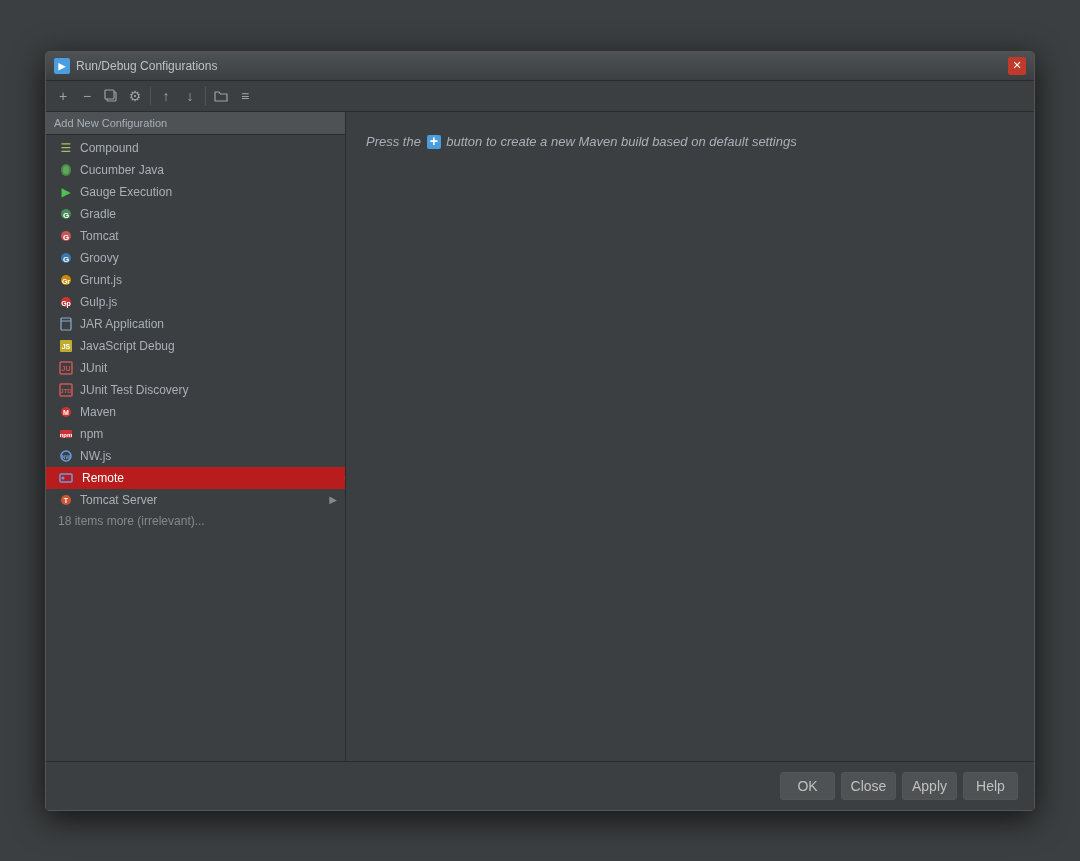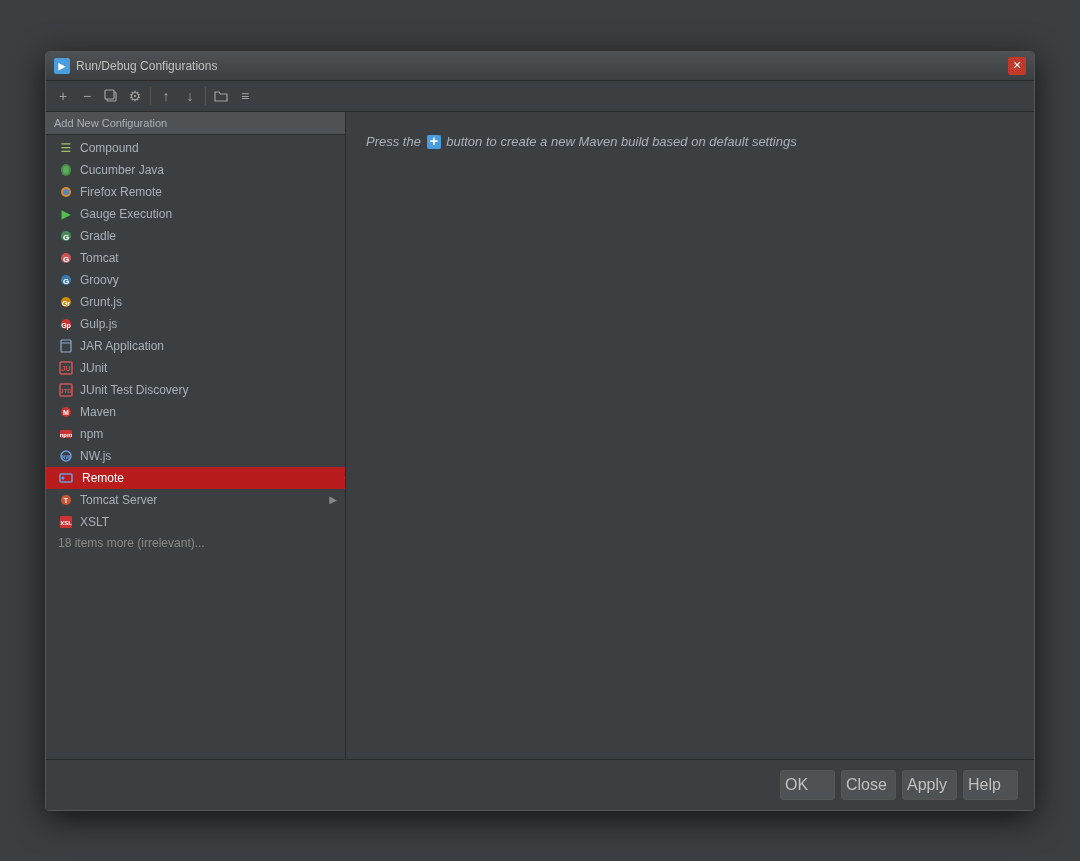--- a/index.html
+++ b/index.html
@@ -219,23 +219,23 @@
       align-items: center;
     }
 
     .btn {
       padding: 5px 4px;
       border: 1px solid #555;
       border-radius: 3px;
       background: #4e5254;
       color: #c0c0c0;
       cursor: pointer;
-      font-size: 16px;
+      font-size: 14px;
       min-width: 55px;
-      text-align: left;
+      text-align: center;
     }
 
     .btn:disabled {
       color: #666;
       cursor: default;
     }
 
     
     .icon-compound { color: #a0c060; }
     .icon-cucumber { color: #6aaf6a; }
@@ -306,29 +306,20 @@
         <div class="list-item">
           <span class="list-item-icon icon-cucumber">
             <svg width="14" height="14" viewBox="0 0 14 14">
               <ellipse cx="7" cy="7" rx="5" ry="6" fill="#4a8a4a"></ellipse>
               <ellipse cx="7" cy="7" rx="3" ry="4" fill="#5aaa5a"></ellipse>
             </svg>
           </span>
           <span class="list-item-label">Cucumber Java</span>
         </div>
 
-        <div class="list-item">
-          <span class="list-item-icon icon-firefox">
-            <svg width="14" height="14" viewBox="0 0 14 14">
-              <circle cx="7" cy="7" r="5" fill="#e08830"></circle>
-              <circle cx="7" cy="7" r="3" fill="#4a8ac0"></circle>
-            </svg>
-          </span>
-          <span class="list-item-label">Firefox Remote</span>
-        </div>
 
         <div class="list-item">
           <span class="list-item-icon icon-gauge">▶</span>
           <span class="list-item-label">Gauge Execution</span>
         </div>
 
         <div class="list-item">
           <span class="list-item-icon icon-gradle">
             <svg width="14" height="14" viewBox="0 0 14 14">
               <circle cx="7" cy="7" r="5" fill="#4a8a5a"></circle>
@@ -381,20 +372,29 @@
         <div class="list-item">
           <span class="list-item-icon icon-jar">
             <svg width="14" height="14" viewBox="0 0 14 14">
               <rect x="2" y="1" width="10" height="12" rx="1" fill="none" stroke="#88aacc" stroke-width="1.2"></rect>
               <line x1="2" y1="4" x2="12" y2="4" stroke="#88aacc" stroke-width="1"></line>
             </svg>
           </span>
           <span class="list-item-label">JAR Application</span>
         </div>
 
+        <div class="list-item">
+          <span class="list-item-icon icon-jsdebug">
+            <svg width="14" height="14" viewBox="0 0 14 14">
+              <rect x="1" y="1" width="12" height="12" rx="1" fill="#c0aa30"></rect>
+              <text x="7" y="10" text-anchor="middle" font-size="7" fill="white" font-weight="bold">JS</text>
+            </svg>
+          </span>
+          <span class="list-item-label">JavaScript Debug</span>
+        </div>
 
         <div class="list-item">
           <span class="list-item-icon icon-junit">
             <svg width="14" height="14" viewBox="0 0 14 14">
               <rect x="1" y="1" width="12" height="12" rx="1" fill="none" stroke="#cc5555" stroke-width="1.5"></rect>
               <text x="7" y="10" text-anchor="middle" font-size="7" fill="#cc5555" font-weight="bold">JU</text>
             </svg>
           </span>
           <span class="list-item-label">JUnit</span>
         </div>
@@ -462,29 +462,20 @@
           <span class="list-item-icon icon-tomcat">
             <svg width="14" height="14" viewBox="0 0 14 14">
               <circle cx="7" cy="7" r="5" fill="#cc5533"></circle>
               <text x="7" y="10" text-anchor="middle" font-size="7" fill="white" font-weight="bold">T</text>
             </svg>
           </span>
           <span class="list-item-label">Tomcat Server</span>
           <span class="list-item-arrow">▶</span>
         </div>
 
-        <div class="list-item">
-          <span class="list-item-icon icon-xslt">
-            <svg width="14" height="14" viewBox="0 0 14 14">
-              <rect x="1" y="1" width="12" height="12" rx="1" fill="#cc3333"></rect>
-              <text x="7" y="10" text-anchor="middle" font-size="6" fill="white" font-weight="bold">XSL</text>
-            </svg>
-          </span>
-          <span class="list-item-label">XSLT</span>
-        </div>
 
         <div class="list-item">
           <span class="list-item-label icon-more">18 items more (irrelevant)...</span>
         </div>
 
       </div>
     </div>
 
     <div class="right-panel">
       <div class="right-panel-content">

